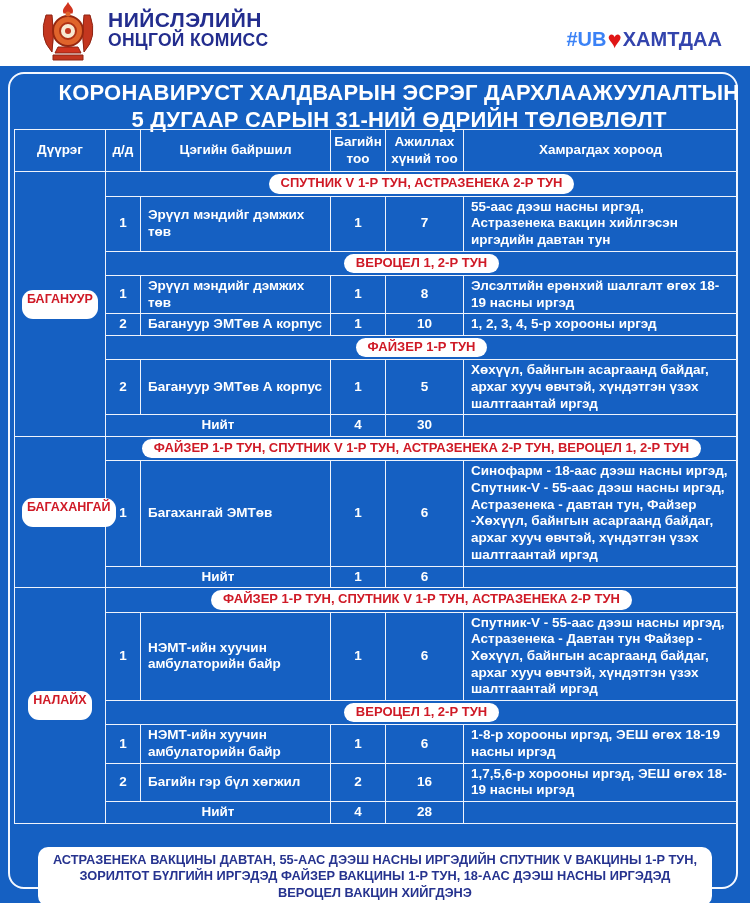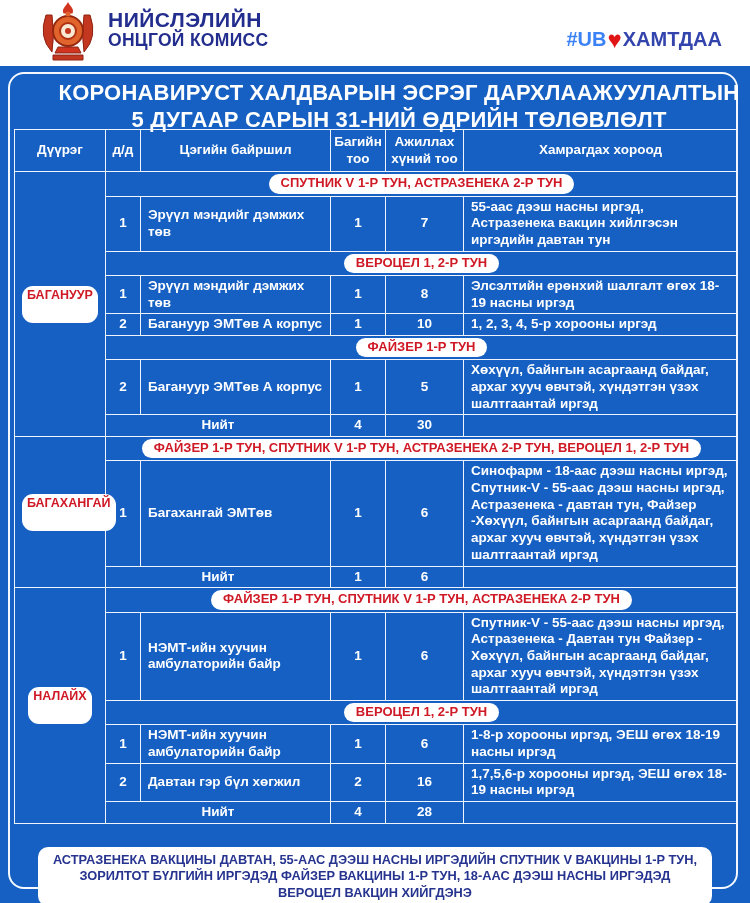--- a/index.html
+++ b/index.html
@@ -32,21 +32,21 @@
     font-size:13.5px;font-weight:bold;line-height:1.24;vertical-align:middle;
   }
   table.vax th{text-align:center;padding:4px 3px;}
   td.c{text-align:center;}
   td.l{text-align:left;}
   td.band-cell{text-align:center;padding:2px 4px;height:22px;}
   .pill{display:inline-block;background:#ffffff;color:#cf1a26;border-radius:12px;
     padding:1px 12px 2px 12px;font-size:13px;font-weight:bold;white-space:nowrap;max-width:100%;}
   td.district-cell{text-align:center;padding:2px 1px;}
   .dpill{display:inline-block;background:#ffffff;color:#cf1a26;border-radius:11px;
-    padding:2px 5px 20px 5px;font-size:12.5px;font-weight:bold;white-space:nowrap;}
+    padding:2px 5px 11px 5px;font-size:12.5px;font-weight:bold;white-space:nowrap;}
   td.total-label{text-align:center;}
   
   .footnote{position:absolute;left:38px;top:847px;width:674px;min-height:40px;
     background:#ffffff;border-radius:10px;box-sizing:border-box;
     padding:5px 10px;text-align:center;color:#26338f;
     font-size:12.8px;font-weight:bold;line-height:1.28;
     display:flex;align-items:center;justify-content:center;}
 </style>
 </head>
 <body>
@@ -177,21 +177,21 @@
       </tr>
       <tr>
         <td class="c">1</td>
         <td class="l">НЭМТ-ийн хуучин амбулаторийн байр</td>
         <td class="c">1</td>
         <td class="c">6</td>
         <td class="l">1-8-р хорооны иргэд, ЭЕШ өгөх 18-19 насны иргэд</td>
       </tr>
       <tr>
         <td class="c">2</td>
-        <td class="l">Давтан гэр бүл хөгжил</td>
+        <td class="l">Багийн гэр бүл хөгжил</td>
         <td class="c">2</td>
         <td class="c">16</td>
         <td class="l">1,7,5,6-р хорооны иргэд, ЭЕШ өгөх 18-19 насны иргэд</td>
       </tr>
       <tr>
         <td class="total-label" colspan="2">Нийт</td>
         <td class="c">4</td>
         <td class="c">28</td>
         <td class="l"></td>
       </tr>

